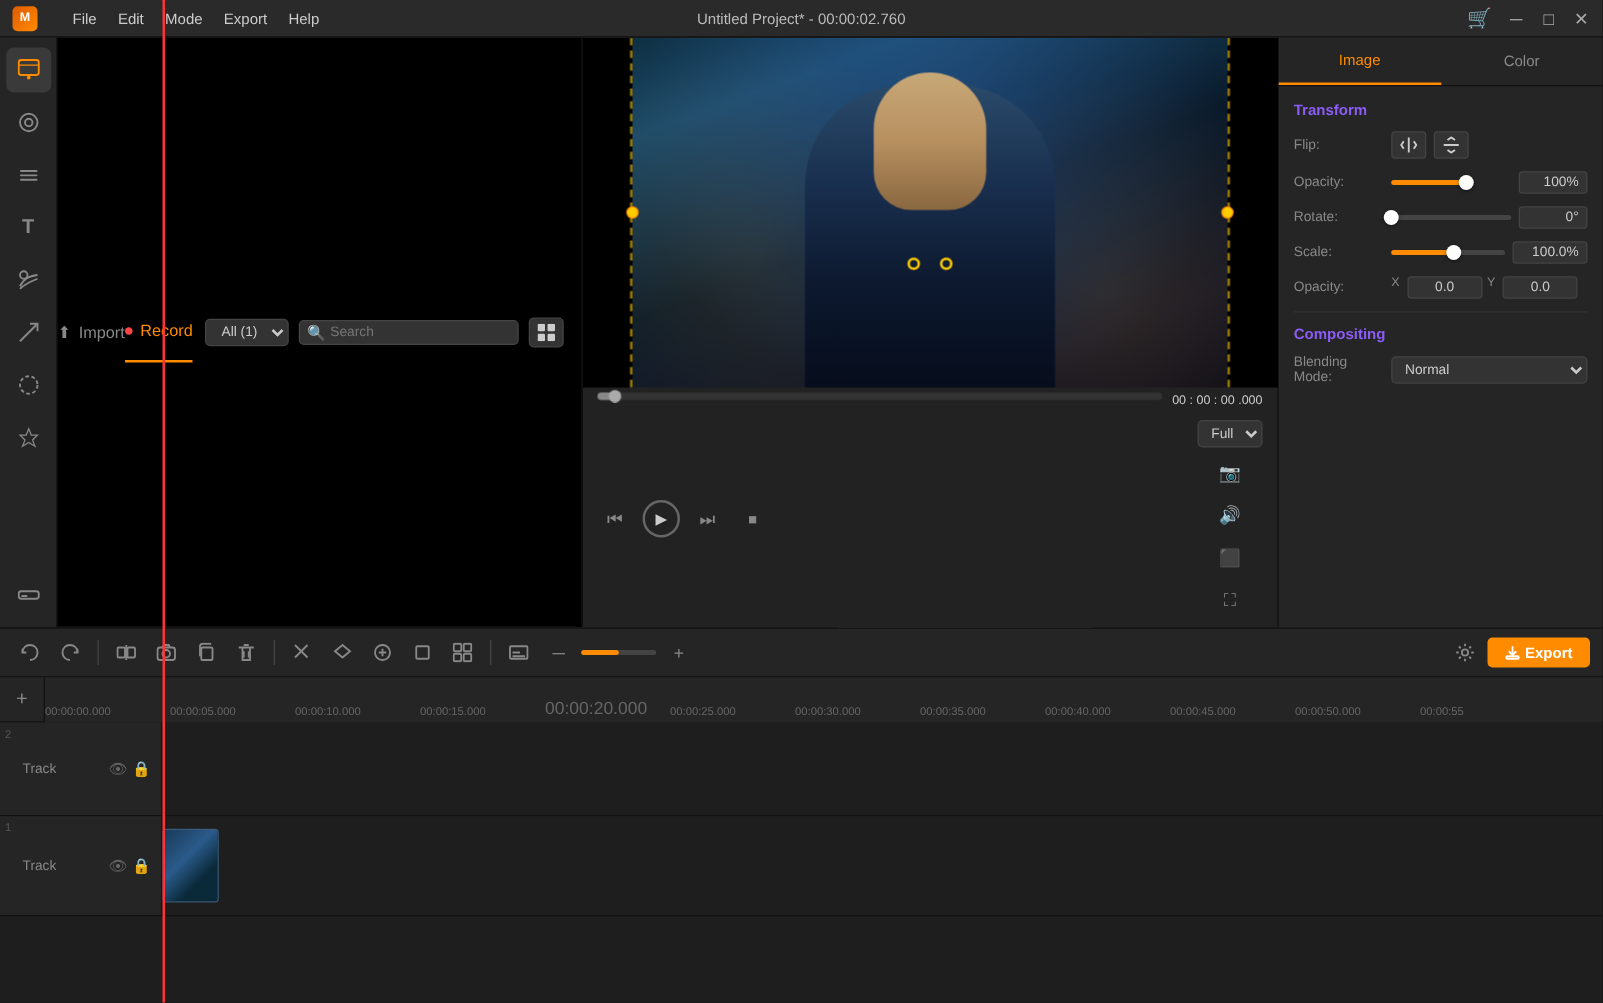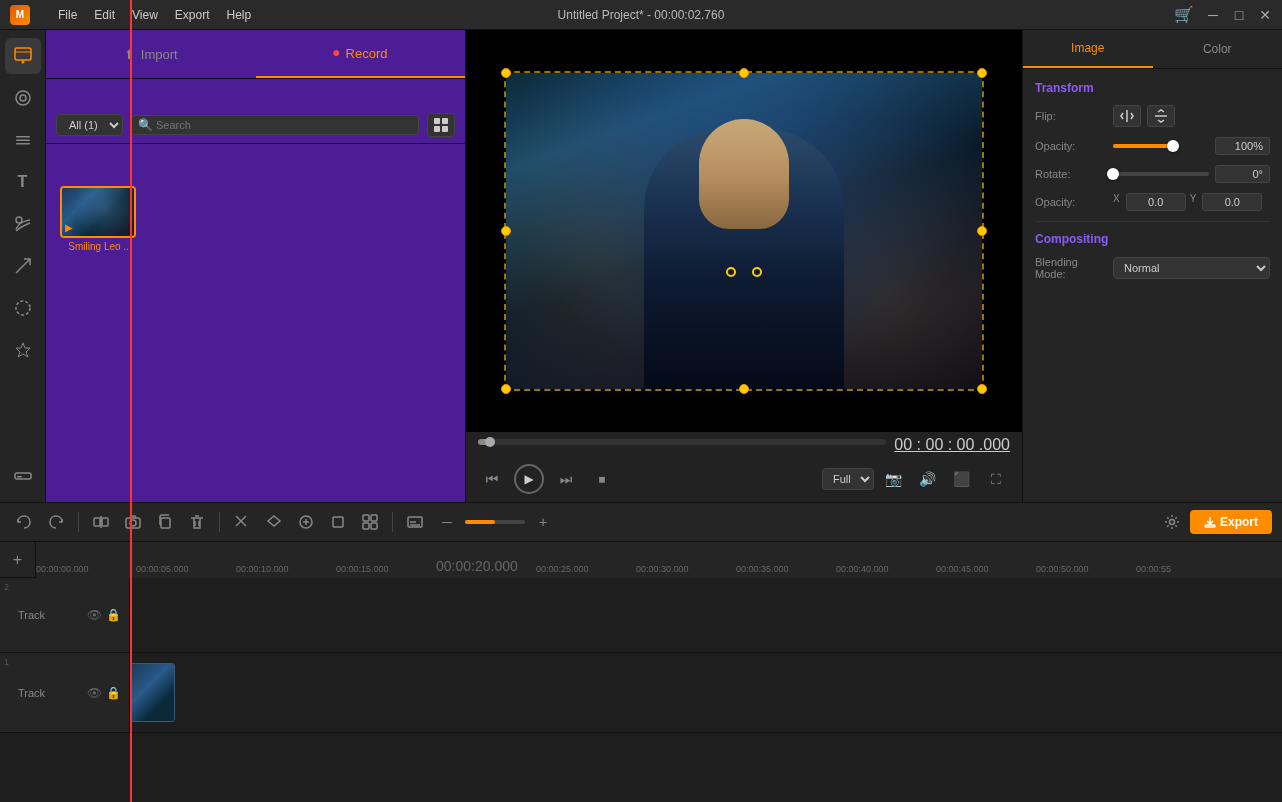--- a/index.html
+++ b/index.html
@@ -106,26 +106,25 @@
       cursor: pointer;
       color: #888;
       font-size: 16px;
     }
     .icon-sidebar-btn:hover, .icon-sidebar-btn.active { background: #3a3a3a; color: #fff; }
     .icon-sidebar-btn.active { color: #ff8c00; }
 
     
     .media-panel {
       width: 420px;
-      background: #4c1d95;
-      display: flex;
-      flex-direction: column;
+      background: #000000;
+      display: flex;
+      flex-direction: row;
       border-right: 1px solid #111;
       flex-shrink: 0;
-      gap: 28px;
     }
     .media-header {
       display: flex;
       align-items: center;
       border-bottom: 1px solid #111;
       flex-shrink: 0;
     }
     .media-tab {
       flex: 1;
       height: 48px;
@@ -732,21 +731,21 @@
   </style>
 </head>
 <body>
 
 <div class="title-bar">
   <div class="title-bar-left">
     <div class="app-logo">M</div>
     <div class="menu-bar">
       <div class="menu-item">File</div>
       <div class="menu-item">Edit</div>
-      <div class="menu-item">View</div>
+      <div class="menu-item">Mode</div>
       <div class="menu-item">Export</div>
       <div class="menu-item">Help</div>
     </div>
   </div>
   <div class="title-bar-center">Untitled Project* - 00:00:02.760</div>
   <div class="title-bar-right">
     <span style="font-size:16px;cursor:pointer;color:#aaa;">🛒</span>
     <span class="window-btn">─</span>
     <span class="window-btn">□</span>
     <span class="window-btn">✕</span>
@@ -869,28 +868,28 @@
         <div class="handle handle-tm"></div>
         <div class="handle handle-bm"></div>
       </div>
     </div>
     <div class="preview-controls">
       <div style="display:flex;align-items:center;gap:8px;margin-bottom:6px;">
         <div class="timeline-progress" style="flex:1;">
           <div class="timeline-progress-fill"></div>
           <div class="progress-thumb"></div>
         </div>
-        <span style="color:#ccc;font-size:16px;text-decoration:underline;">00 : 00 : 00 .000</span>
+        <span style="color:#ccc;font-size:10px;">00 : 00 : 00 .000</span>
       </div>
       <div class="playback-controls">
         <div class="ctrl-icon-btn">⏮</div>
         <div class="play-btn">▶</div>
         <div class="ctrl-icon-btn">⏭</div>
         <div class="ctrl-icon-btn">⏹</div>
-        <div style="margin-left:auto;display:flex;align-items:center;gap:6px;">
+        <div style="margin-left:auto;display:flex;align-items:center;gap:6px;flex-direction:column;">
           <select class="quality-select">
             <option value="Full">Full</option>
           </select>
           <div class="ctrl-icon-btn">📷</div>
           <div class="ctrl-icon-btn">🔊</div>
           <div class="ctrl-icon-btn">⬛</div>
           <div class="ctrl-icon-btn">⛶</div>
         </div>
       </div>
     </div>
@@ -940,20 +939,30 @@
         <span class="prop-label">Rotate:</span>
         <div class="prop-controls">
           <div class="slider-track">
             <div class="slider-fill" style="width:0%;"></div>
             <div class="slider-thumb" style="left:0%;"></div>
           </div>
           <input class="prop-value" value="0°" style="width: 55px;">
         </div>
       </div>
 
+      <div class="prop-row">
+        <span class="prop-label">Scale:</span>
+        <div class="prop-controls">
+          <div class="slider-track">
+            <div class="slider-fill" style="width:55%;"></div>
+            <div class="slider-thumb" style="left:55%;"></div>
+          </div>
+          <input class="prop-value" value="100.0%" style="width: 60px;">
+        </div>
+      </div>
 
       <div class="prop-row">
         <span class="prop-label">Opacity:</span>
         <div class="xy-pair">
           <span class="xy-label">X</span>
           <input class="xy-input" value="0.0" style="">
           <span class="xy-label">Y</span>
           <input class="xy-input" value="0.0" style="">
         </div>
       </div>

